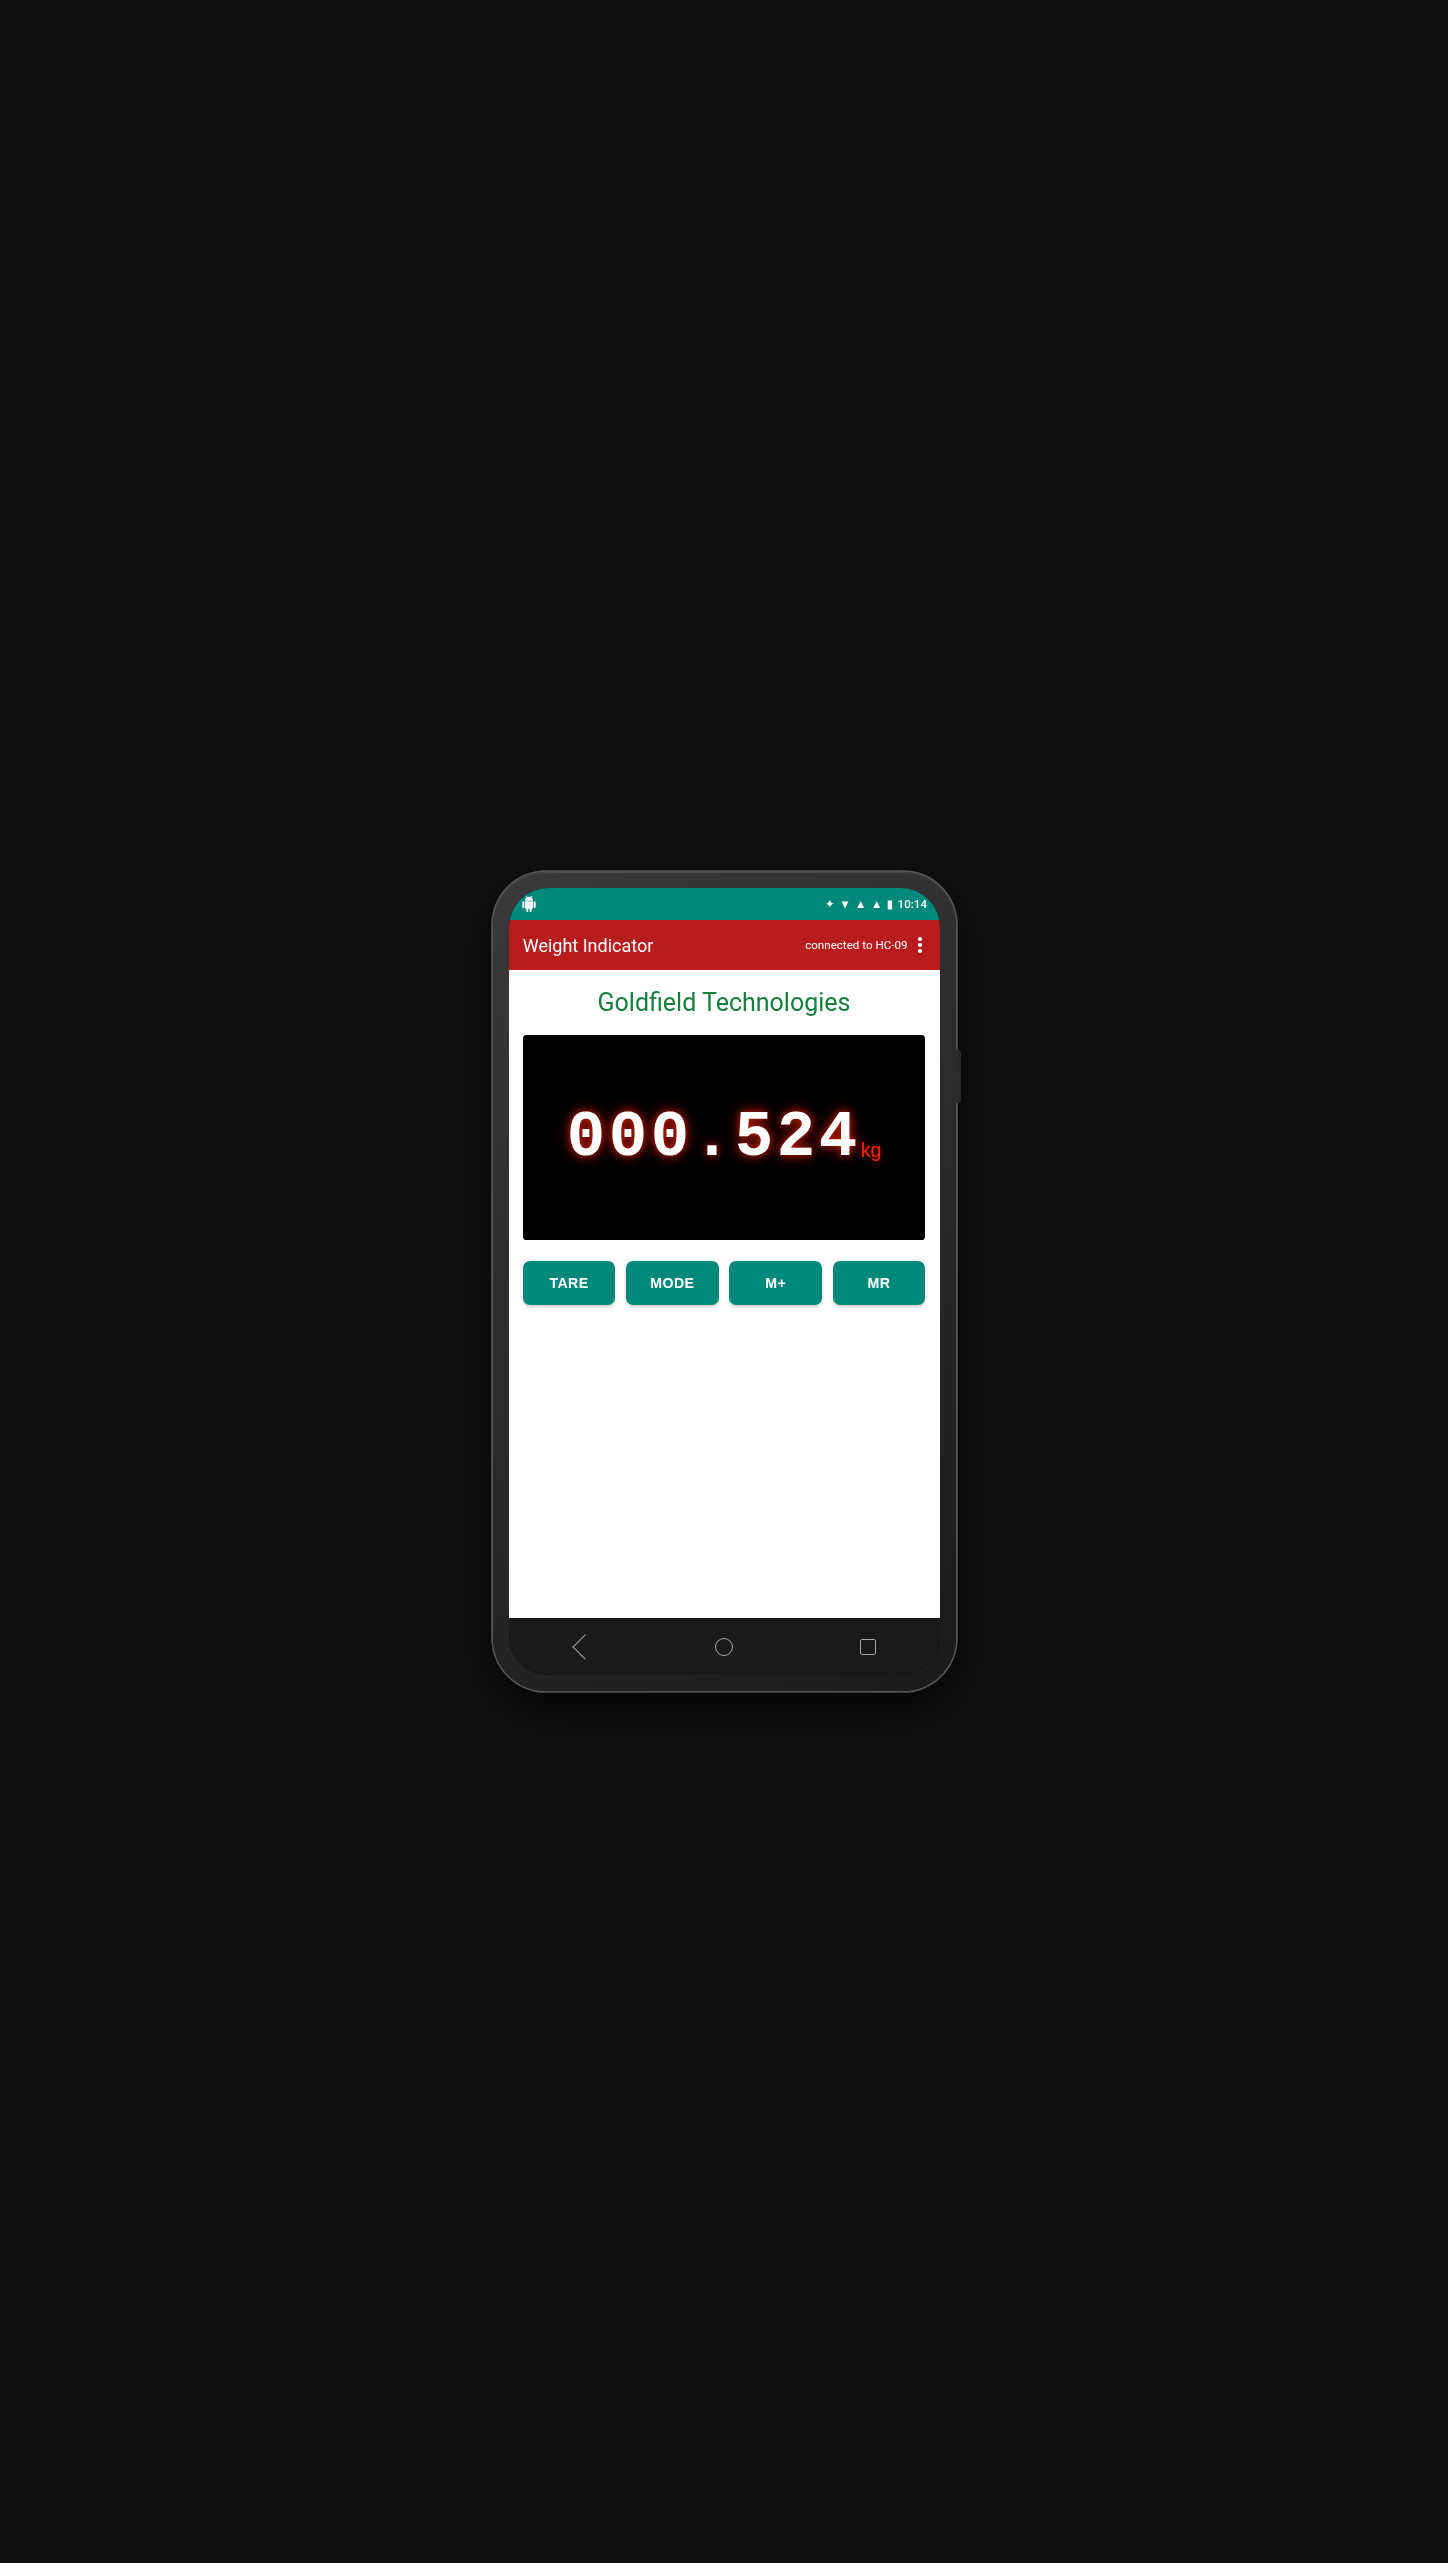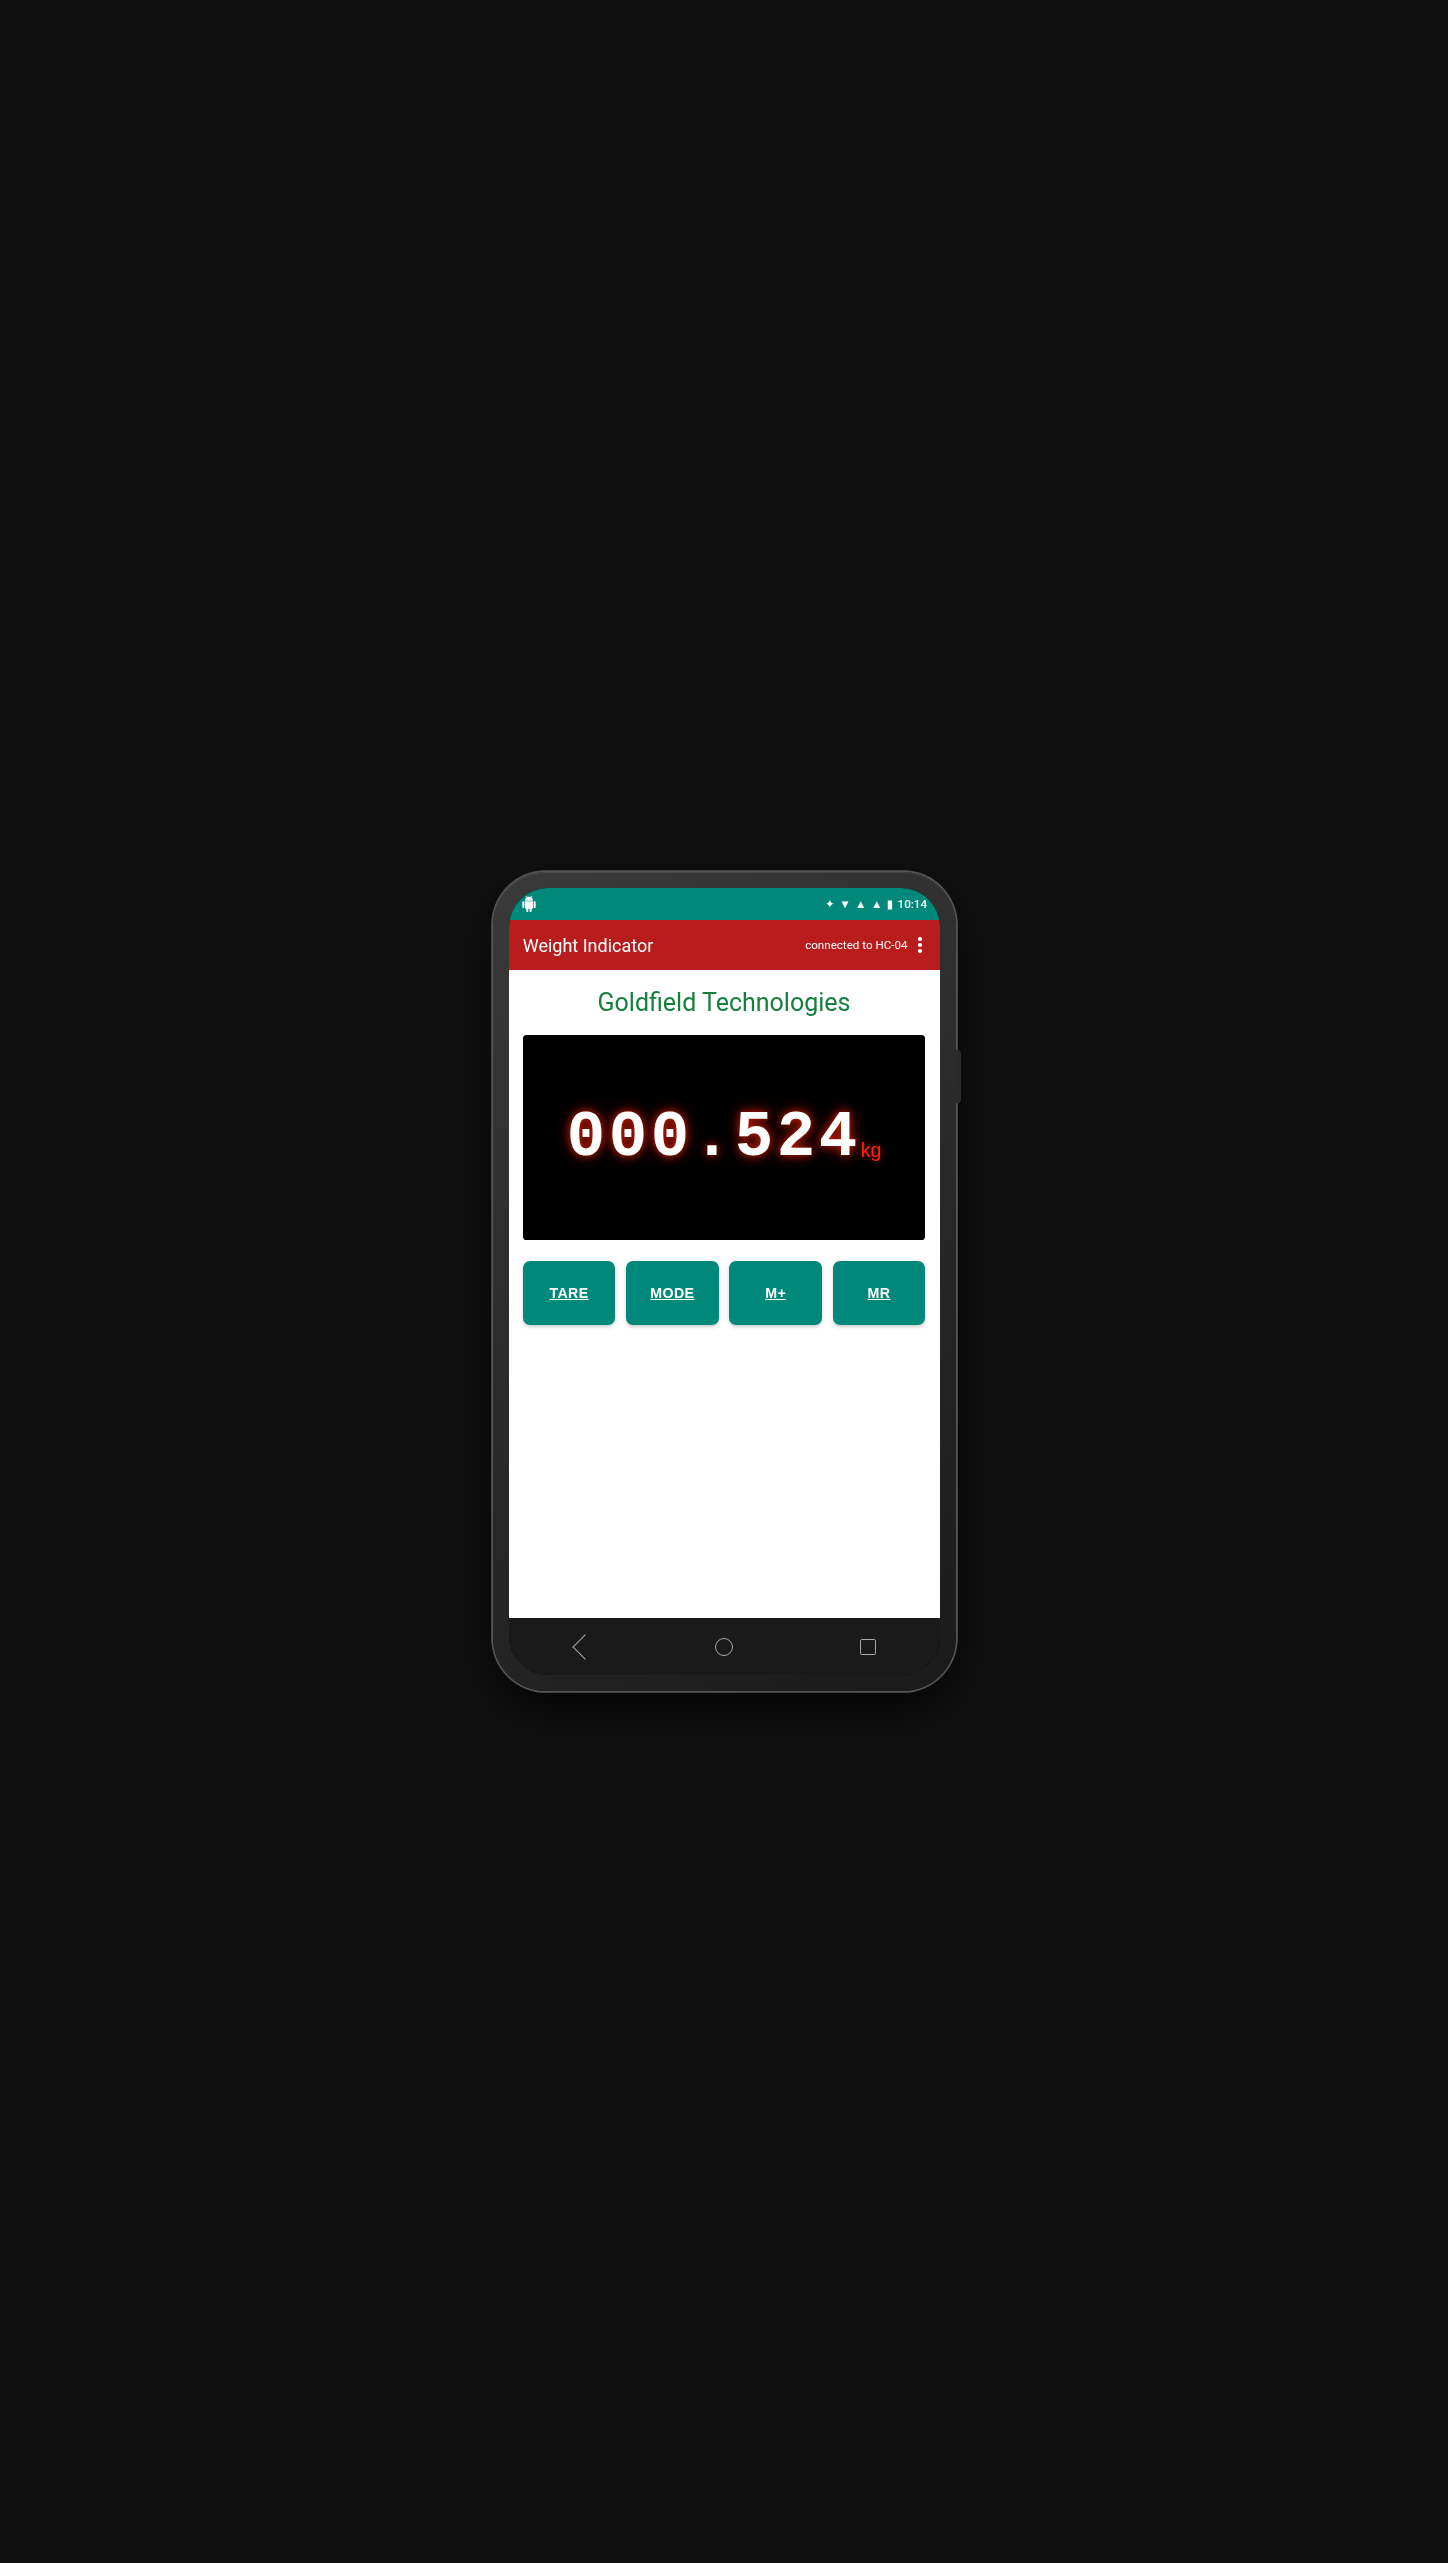--- a/index.html
+++ b/index.html
@@ -183,29 +183,28 @@
       gap: 10.7px;
       justify-content: center;
       width: 100%;
     }
 
     .ctrl-btn {
       flex: 1;
       background: #00897b;
       border: none;
       border-radius: 7.1px;
-      height: 64px;
+      height: 44px;
       color: white;
       font-size: 14.2px;
       font-weight: 700;
       cursor: pointer;
       letter-spacing: 0.4px;
       box-shadow: 0 1.8px 3.6px rgba(0,0,0,0.2);
       transition: background 0.1s;
-      text-decoration: underline;
     }
 
     
     .nav-bar {
       background: #1a1a1a;
       height: 57px;
       display: flex;
       align-items: center;
       justify-content: space-around;
       flex-shrink: 0;
@@ -262,21 +261,21 @@
         <span>▲</span>
         <span>▲</span>
         <span>▮</span>
         <span>10:14</span>
       </div>
     </div>
 
     <div class="app-bar">
       <span class="app-title">Weight Indicator</span>
       <div class="app-bar-right">
-        <span>connected to HC-04</span>
+        <span>connected to HC-09</span>
         <div class="three-dots">
           <span></span>
           <span></span>
           <span></span>
         </div>
       </div>
     </div>
 
     <div class="main-content">
 

